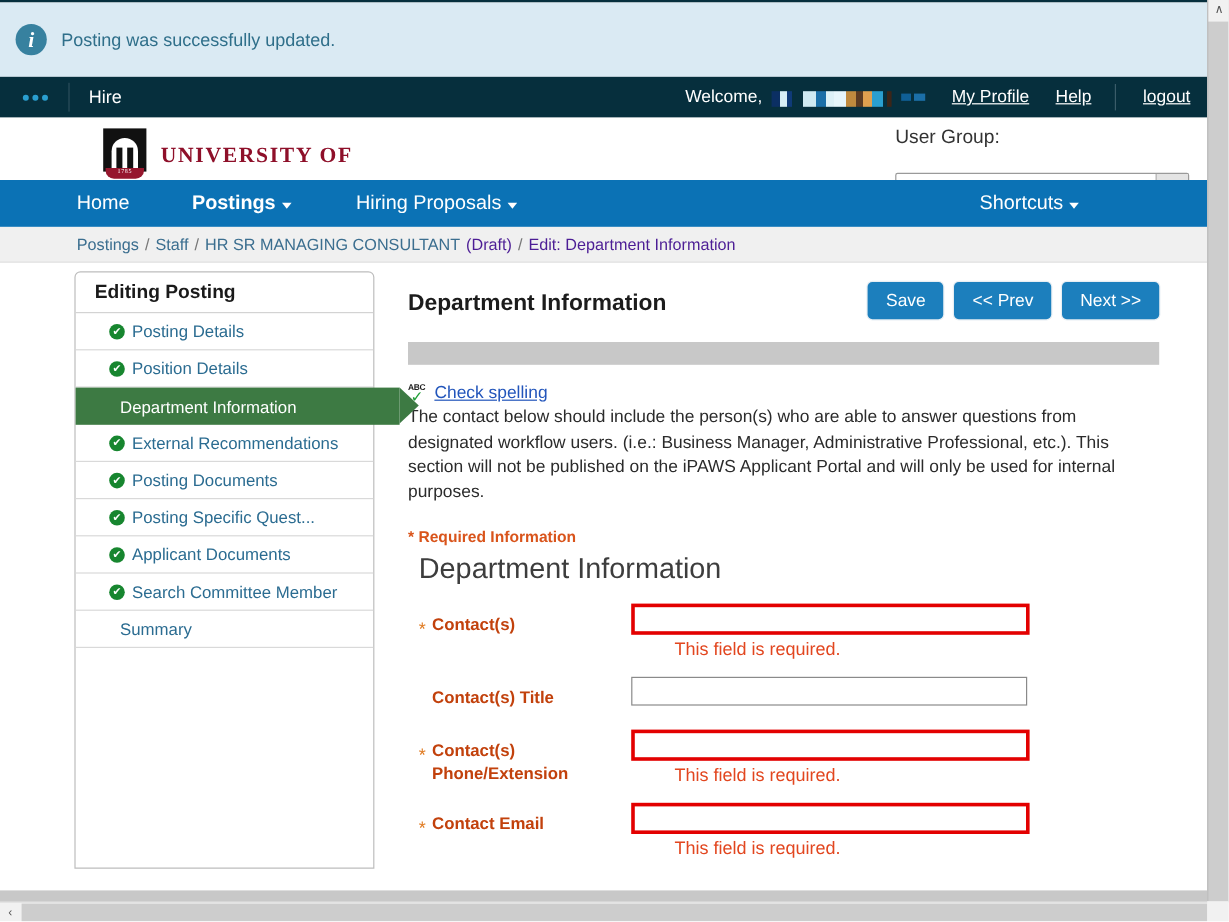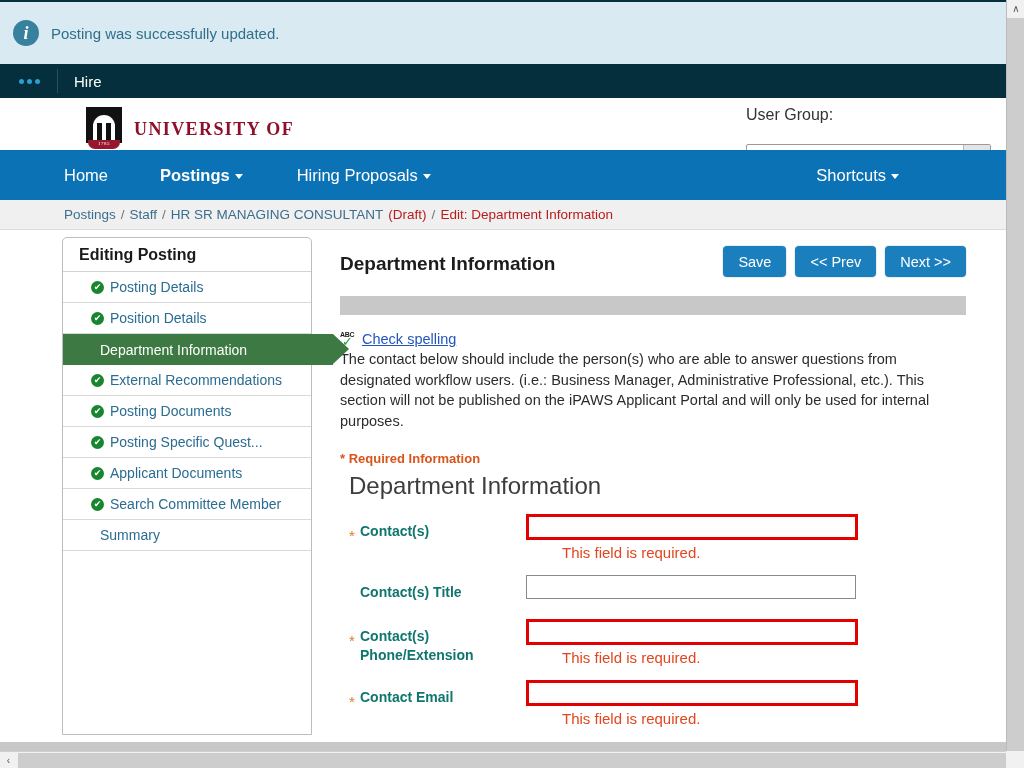--- a/index.html
+++ b/index.html
@@ -223,21 +223,21 @@
     background: #e4e4e4;
     border-left: 1px solid #b5b5b5;
     display: flex; align-items: center; justify-content: center;
     color: #4d4d4d;
     font-size: 11px;
   }
 
   
   .mainnav {
     background: #0b72b5;
-    height: 50px;
+    height: 39px;
     display: flex;
     align-items: center;
     position: relative;
   }
   .nav-item {
     color: #ffffff;
     font-size: 16.5px;
     padding: 0 0;
     cursor: pointer;
     display: flex; align-items: center; gap: 5px;
@@ -262,21 +262,21 @@
     height: 30px;
     display: flex;
     align-items: center;
     padding-left: 64px;
     font-size: 13.5px;
     color: #444444;
     gap: 5px;
   }
   .crumb-link { color: #3b6e8f; cursor: pointer; }
   .crumb-sep { color: #767676; }
-  .crumb-static { color: #b91c1c; }
+  .crumb-static { color: #4c1d95; }
 
   
   .content {
     display: flex;
     background: #ffffff;
     height: 515px;
     position: relative;
   }
 
   
@@ -448,21 +448,21 @@
     width: 20px;
     font-size: 15px;
     padding-top: 5px;
     padding-left: 9px;
     flex: 0 0 auto;
   }
   .star.blank { visibility: hidden; }
   .lbl {
     font-size: 14px;
     font-weight: bold;
-    color: #0f766e;
+    color: #c2410c;
     line-height: 19px;
     max-width: 125px;
   }
   .fld-col { flex: 1; }
   .textinput {
     width: 330px; height: 24px;
     border: 1px solid #8a8a8a;
     background: #ffffff;
   }
   .textinput.error {
@@ -551,20 +551,29 @@
     </div>
 
     <div class="appbar">
       <div class="grid-dots">
           <i></i>
           <i></i>
           <i></i>
         </div>
       <div class="appbar-sep"></div>
       <div class="appbar-brand">Hire</div>
+      <div class="appbar-right">
+        <span class="welcome">Welcome,</span>
+        <span class="redacted"></span>
+        <span class="redacted2"></span>
+        <span class="appbar-link">My Profile</span>
+        <span class="appbar-link">Help</span>
+        <span class="appbar-divider"></span>
+        <span class="appbar-link">logout</span>
+      </div>
     </div>
 
     <div class="logoband">
       <div class="logo-wrap">
         <div class="arch">
           <div class="arch-body"></div>
           <div class="arch-open"></div>
           <div class="arch-col-l"></div>
           <div class="arch-col-r"></div>
           <div class="arch-base"></div>

